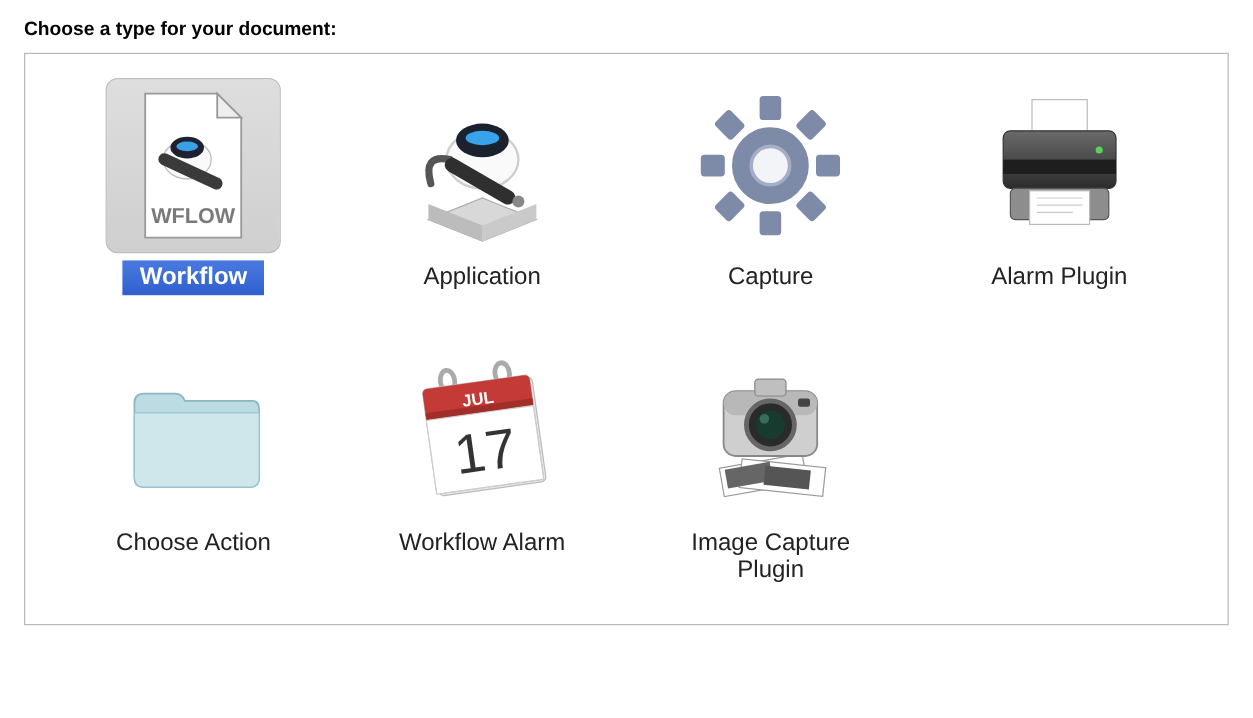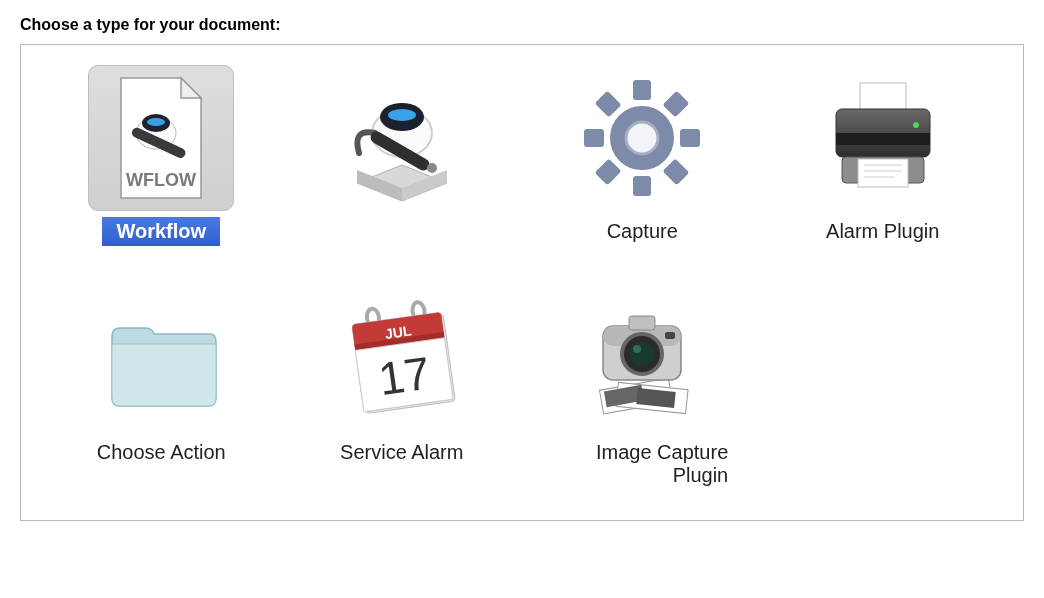--- a/index.html
+++ b/index.html
@@ -44,21 +44,21 @@
       justify-content: center;
       margin-bottom: 6px;
     }
     .icon-box.selected {
       background: linear-gradient(to bottom, #dedede, #cfcfcf);
       border: 1px solid #bdbdbd;
     }
     .label {
       font-size: 20px;
       color: #222;
-      text-align: right;
+      text-align: center;
       line-height: 1.15;
       padding: 3px 14px;
       border-radius: 0;
       max-width: 200px;
     }
     .label.selected {
       background: linear-gradient(to bottom, #4a7ae0, #2e5fce);
       color: #fff;
       font-weight: bold;
     }
@@ -99,20 +99,21 @@
 
           <ellipse cx="65" cy="60" rx="30" ry="24" fill="#fafafa" stroke="#cfcfcf" stroke-width="2"></ellipse>
           <ellipse cx="65" cy="44" rx="22" ry="14" fill="#1c2130"></ellipse>
           <ellipse cx="65" cy="42" rx="14" ry="6" fill="#38a3ea"></ellipse>
 
           <path d="M38 60 Q15 55 22 80" fill="none" stroke="#555" stroke-width="6" stroke-linecap="round"></path>
           <rect x="30" y="72" width="66" height="12" rx="6" fill="#2f2f2f" transform="rotate(30 63 78)"></rect>
           <circle cx="95" cy="95" r="5" fill="#888"></circle>
         </svg>
       </div>
+      <div class="label">Application</div>
     </div>
 
     <div class="item">
       <div class="icon-box">
         <svg width="130" height="130" viewBox="0 0 130 130">
           <g transform="translate(65,65)">
             <circle r="24" fill="none" stroke="#7d8aa8" stroke-width="16"></circle>
 
             <g fill="#7d8aa8">
               <rect x="-9" y="-58" width="18" height="20" rx="3"></rect>
@@ -182,21 +183,21 @@
 
             <rect x="20" y="24" width="90" height="26" rx="4" fill="#c43a36"></rect>
             <rect x="20" y="44" width="90" height="6" fill="#a22e2a"></rect>
             <text x="65" y="43" text-anchor="middle" font-size="14" fill="#fff" font-weight="bold" font-family="Arial">JUL</text>
 
             <rect x="20" y="50" width="90" height="62" fill="#fff" stroke="#ccc"></rect>
             <text x="65" y="98" text-anchor="middle" font-size="46" fill="#333" font-family="Arial" font-weight="400">17</text>
           </g>
         </svg>
       </div>
-      <div class="label">Service Alarm</div>
+      <div class="label">Workflow Alarm</div>
     </div>
 
     <div class="item">
       <div class="icon-box">
         <svg width="130" height="130" viewBox="0 0 130 130">
 
           <rect x="24" y="90" width="70" height="24" fill="#fff" stroke="#999" transform="rotate(-10 59 102)"></rect>
           <rect x="40" y="92" width="70" height="24" fill="#fff" stroke="#999" transform="rotate(6 75 104)"></rect>
           <rect x="28" y="94" width="38" height="16" fill="#666" transform="rotate(-10 47 102)"></rect>
           <rect x="60" y="96" width="38" height="16" fill="#555" transform="rotate(6 79 104)"></rect>

